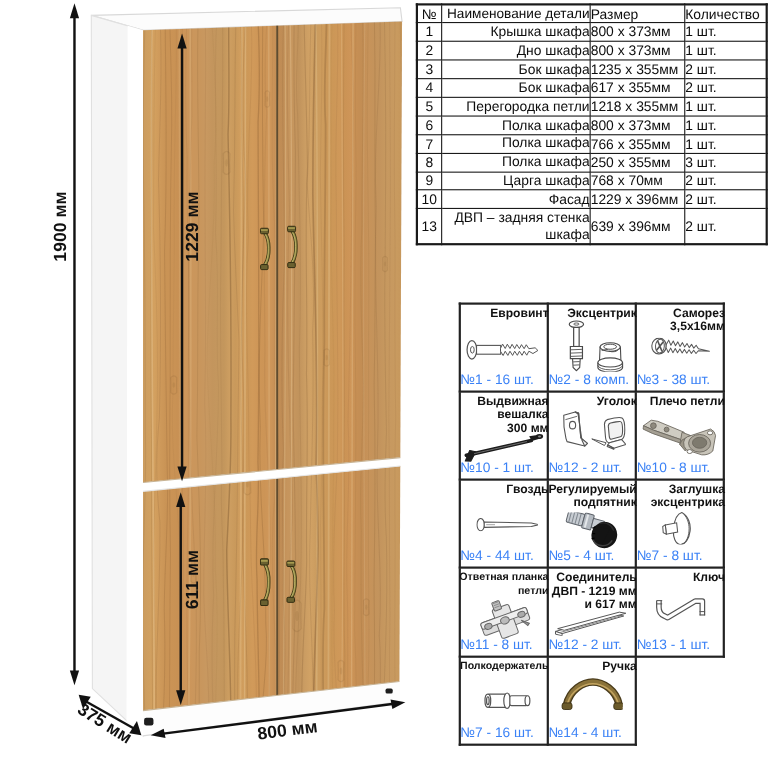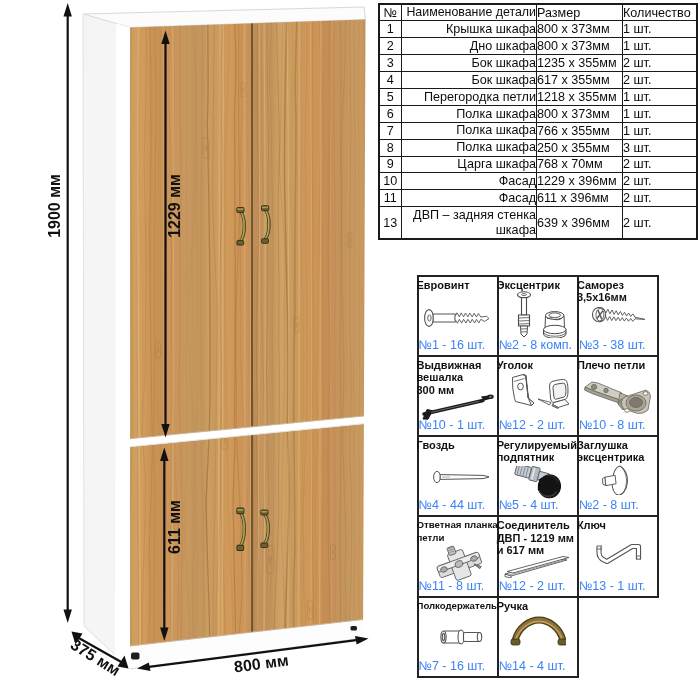--- a/index.html
+++ b/index.html
@@ -6,21 +6,21 @@
 html,body{width:700px;height:700px;background:#fff;font-family:"Liberation Sans",sans-serif;overflow:hidden}
 #page{position:absolute;left:0;top:0;width:700px;height:700px;background:#fff}
 #cab{position:absolute;left:0;top:0}
 #parts{position:absolute;left:378px;top:3px;border-collapse:collapse;table-layout:fixed;border:2px solid #1a1a1a;font-size:12.6px;color:#0d0d0d;background:#fff}
 #parts td{border:1px solid #1a1a1a;overflow:hidden;padding:0;line-height:14px;white-space:nowrap}
 #parts td.n{text-align:center;padding:0}
 #parts td.s,#parts td.q{text-align:left;white-space:nowrap;padding:0}
 #parts td.d{text-align:right;padding-left:3px;white-space:normal;line-height:14.5px}
 #hw{position:absolute;left:416.5px;top:274.5px;border-collapse:collapse;background:#fff}
 #hw td{width:80.2px;height:80.25px;border:2px solid #222;position:relative;padding:0;vertical-align:top}
-#hw .t{position:absolute;top:2px;left:-2px;right:-2px;text-align:left;font-weight:bold;font-size:11px;line-height:12.4px;color:#111;white-space:nowrap}
+#hw .t{position:absolute;top:2px;left:-2px;right:-2px;text-align:right;font-weight:bold;font-size:11px;line-height:12.4px;color:#111;white-space:nowrap}
 #hw .c{position:absolute;bottom:3px;left:0;right:0;text-align:left;font-weight:normal;font-size:12.5px;color:#3b82f6}
 #hw svg{position:absolute}
 </style>
 </head>
 <body>
 <div id="page">
 
 <svg id="cab" width="700" height="700" viewBox="0 0 700 700">
 <defs>
 <linearGradient id="wood" x1="130" y1="0" x2="366" y2="0" gradientUnits="userSpaceOnUse">
@@ -319,26 +319,20 @@
           <td class="d">Царга шкафа</td>
           <td class="s">768 х 70мм</td>
           <td class="q">2 шт.</td>
         </tr>
 <tr style="height:16.9px">
           <td class="n">10</td>
           <td class="d">Фасад</td>
           <td class="s">1229 х 396мм</td>
           <td class="q">2 шт.</td>
         </tr>
-<tr style="height:16.9px">
-          <td class="n">11</td>
-          <td class="d">Фасад</td>
-          <td class="s">611 х 396мм</td>
-          <td class="q">2 шт.</td>
-        </tr>
 <tr style="height:32.5px">
           <td class="n">13</td>
           <td class="d">ДВП – задняя стенка шкафа</td>
           <td class="s">639 х 396мм</td>
           <td class="q">2 шт.</td>
         </tr>
 </tbody>
     </table>
 
 <table id="hw">
@@ -486,21 +480,21 @@
 <td>
             <div class="t">Заглушка<br>эксцентрика</div>
 <svg width="36" height="30" style="left:20px;top:28px" viewBox="0 0 36 32">
 <g stroke="#555" fill="#fff">
 <path d="M21,1 C27,4 30,12 29,19 C28,27 24,32 20,32 C15,32 12,25 13,16 C14,8 17,2 21,1 z" stroke-width="1.1"></path>
 <path d="M23,2.5 C27,7 28.5,13 28,19 C27.4,26 24.5,31 21,31.5" fill="none" stroke-width="0.9"></path>
 <polygon points="5,13 16,11 17,20 6,22" stroke-width="1"></polygon>
 <polygon points="5,13 6,22 3,20.5 2.5,14.5" stroke-width="1"></polygon>
 </g>
 </svg>
-<div class="c">№2 - 8 шт.</div>
+<div class="c">№7 - 8 шт.</div>
           </td>
 </tr>
 <tr>
 
 <td>
             <div class="t" style="font-size:9.7px">Ответная планка<br>петли</div>
 <svg width="52" height="42" style="left:14px;top:26px" viewBox="0 0 52 42">
 <g stroke="#666" stroke-width="0.9" transform="rotate(-20 26 21)">
 <rect x="4" y="16" width="44" height="12" rx="2" fill="#dcdcdc"></rect>
 <rect x="18" y="8" width="16" height="28" rx="2" fill="#e6e6e6"></rect>

